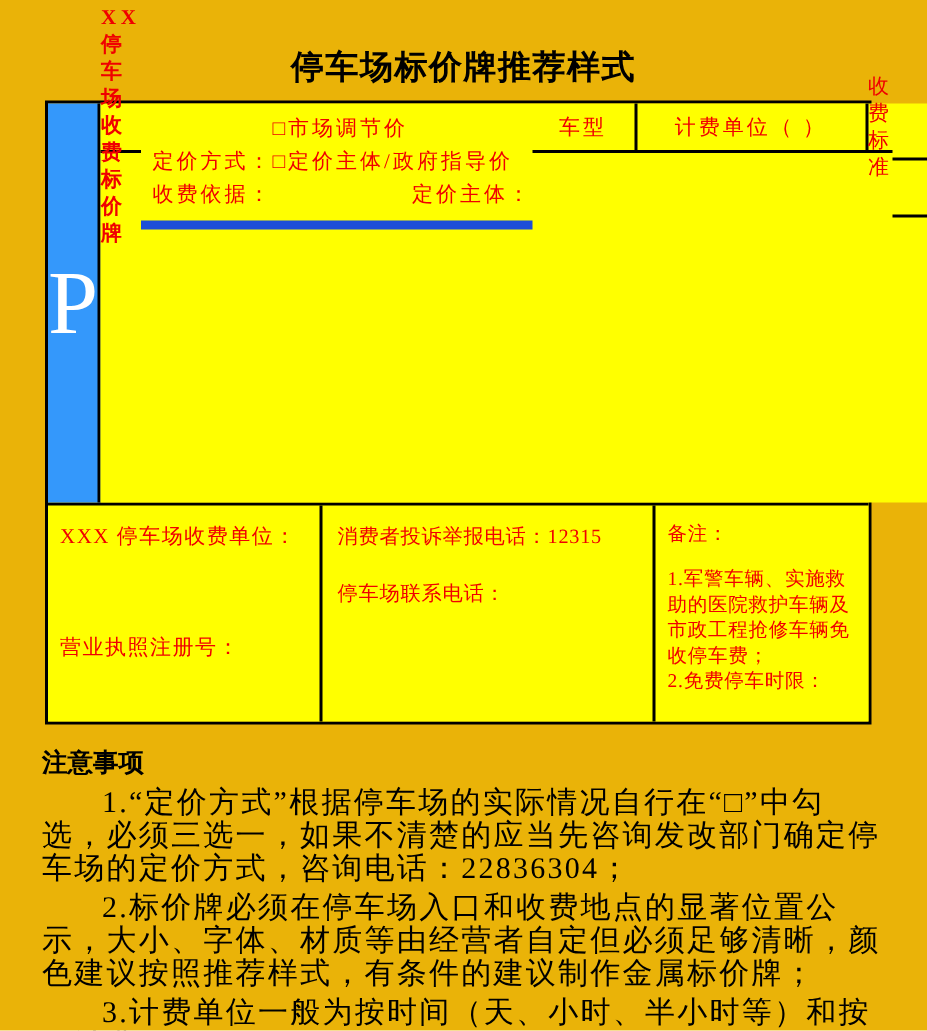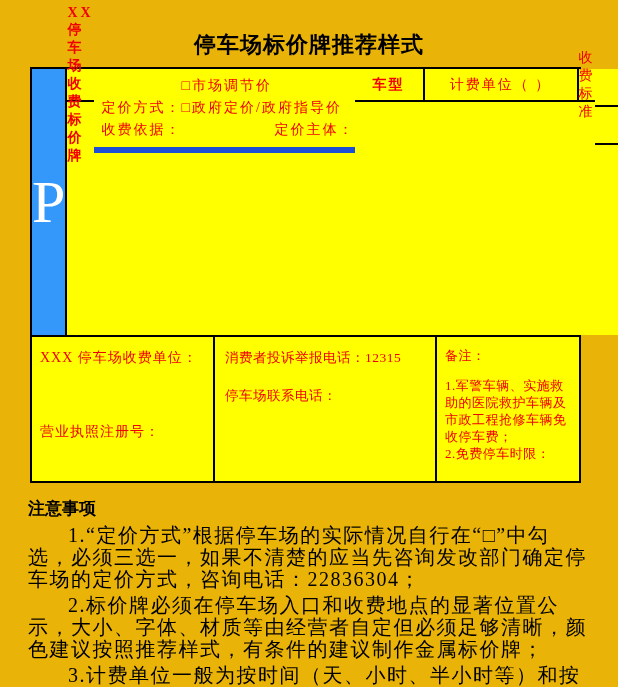--- a/index.html
+++ b/index.html
@@ -59,21 +59,21 @@
   .pricing-line { display: flex; white-space: nowrap; }
   .p-label { display: inline-block; width: 88px; padding-left: 8px; flex: 0 0 auto; }
   .p-label-wide { display: inline-block; width: 181px; padding-left: 8px; flex: 0 0 auto; }
   .row-cols, .empty-row { display: flex; }
   .row-cols {
     height: 33px;
     border-bottom: 2px solid #000;
     font-size: 14px; letter-spacing: 2px;
   }
   .col-vehicle { width: 70px; border-right: 2px solid #000;
-    display: flex; align-items: center; justify-content: center; font-weight: bold; }
+    display: flex; align-items: center; justify-content: center; }
   .col-unit { width: 154px; border-right: 2px solid #000;
     display: flex; align-items: center; justify-content: center; }
   .col-standard { flex: 1; display: flex; align-items: center; justify-content: center; }
   .empty-row { height: 38px; border-bottom: 2px solid #000; }
   .empty-row.last { flex: 1; border-bottom: none; }
   .empty-rows-wrap { display: flex; flex-direction: column; flex: 1; }
   
   .bottom-section {
     display: flex;
     height: 146px;
@@ -131,21 +131,21 @@
           <span>XX 停车场收费标价牌</span>
         </div>
 
         <div class="row-pricing red-txt">
           <div class="pricing-line">
             <span class="p-label"></span>
             <span>□市场调节价</span>
           </div>
           <div class="pricing-line">
             <span class="p-label">定价方式：</span>
-            <span>□政府定价/政府指导价</span>
+            <span>□定价主体/政府指导价</span>
           </div>
           <div class="pricing-line">
             <span class="p-label-wide">收费依据：</span>
             <span>定价主体：</span>
           </div>
         </div>
 
         <div class="row-cols red-txt">
           <div class="col-vehicle">车型</div>
           <div class="col-unit">计费单位（ ）</div>

